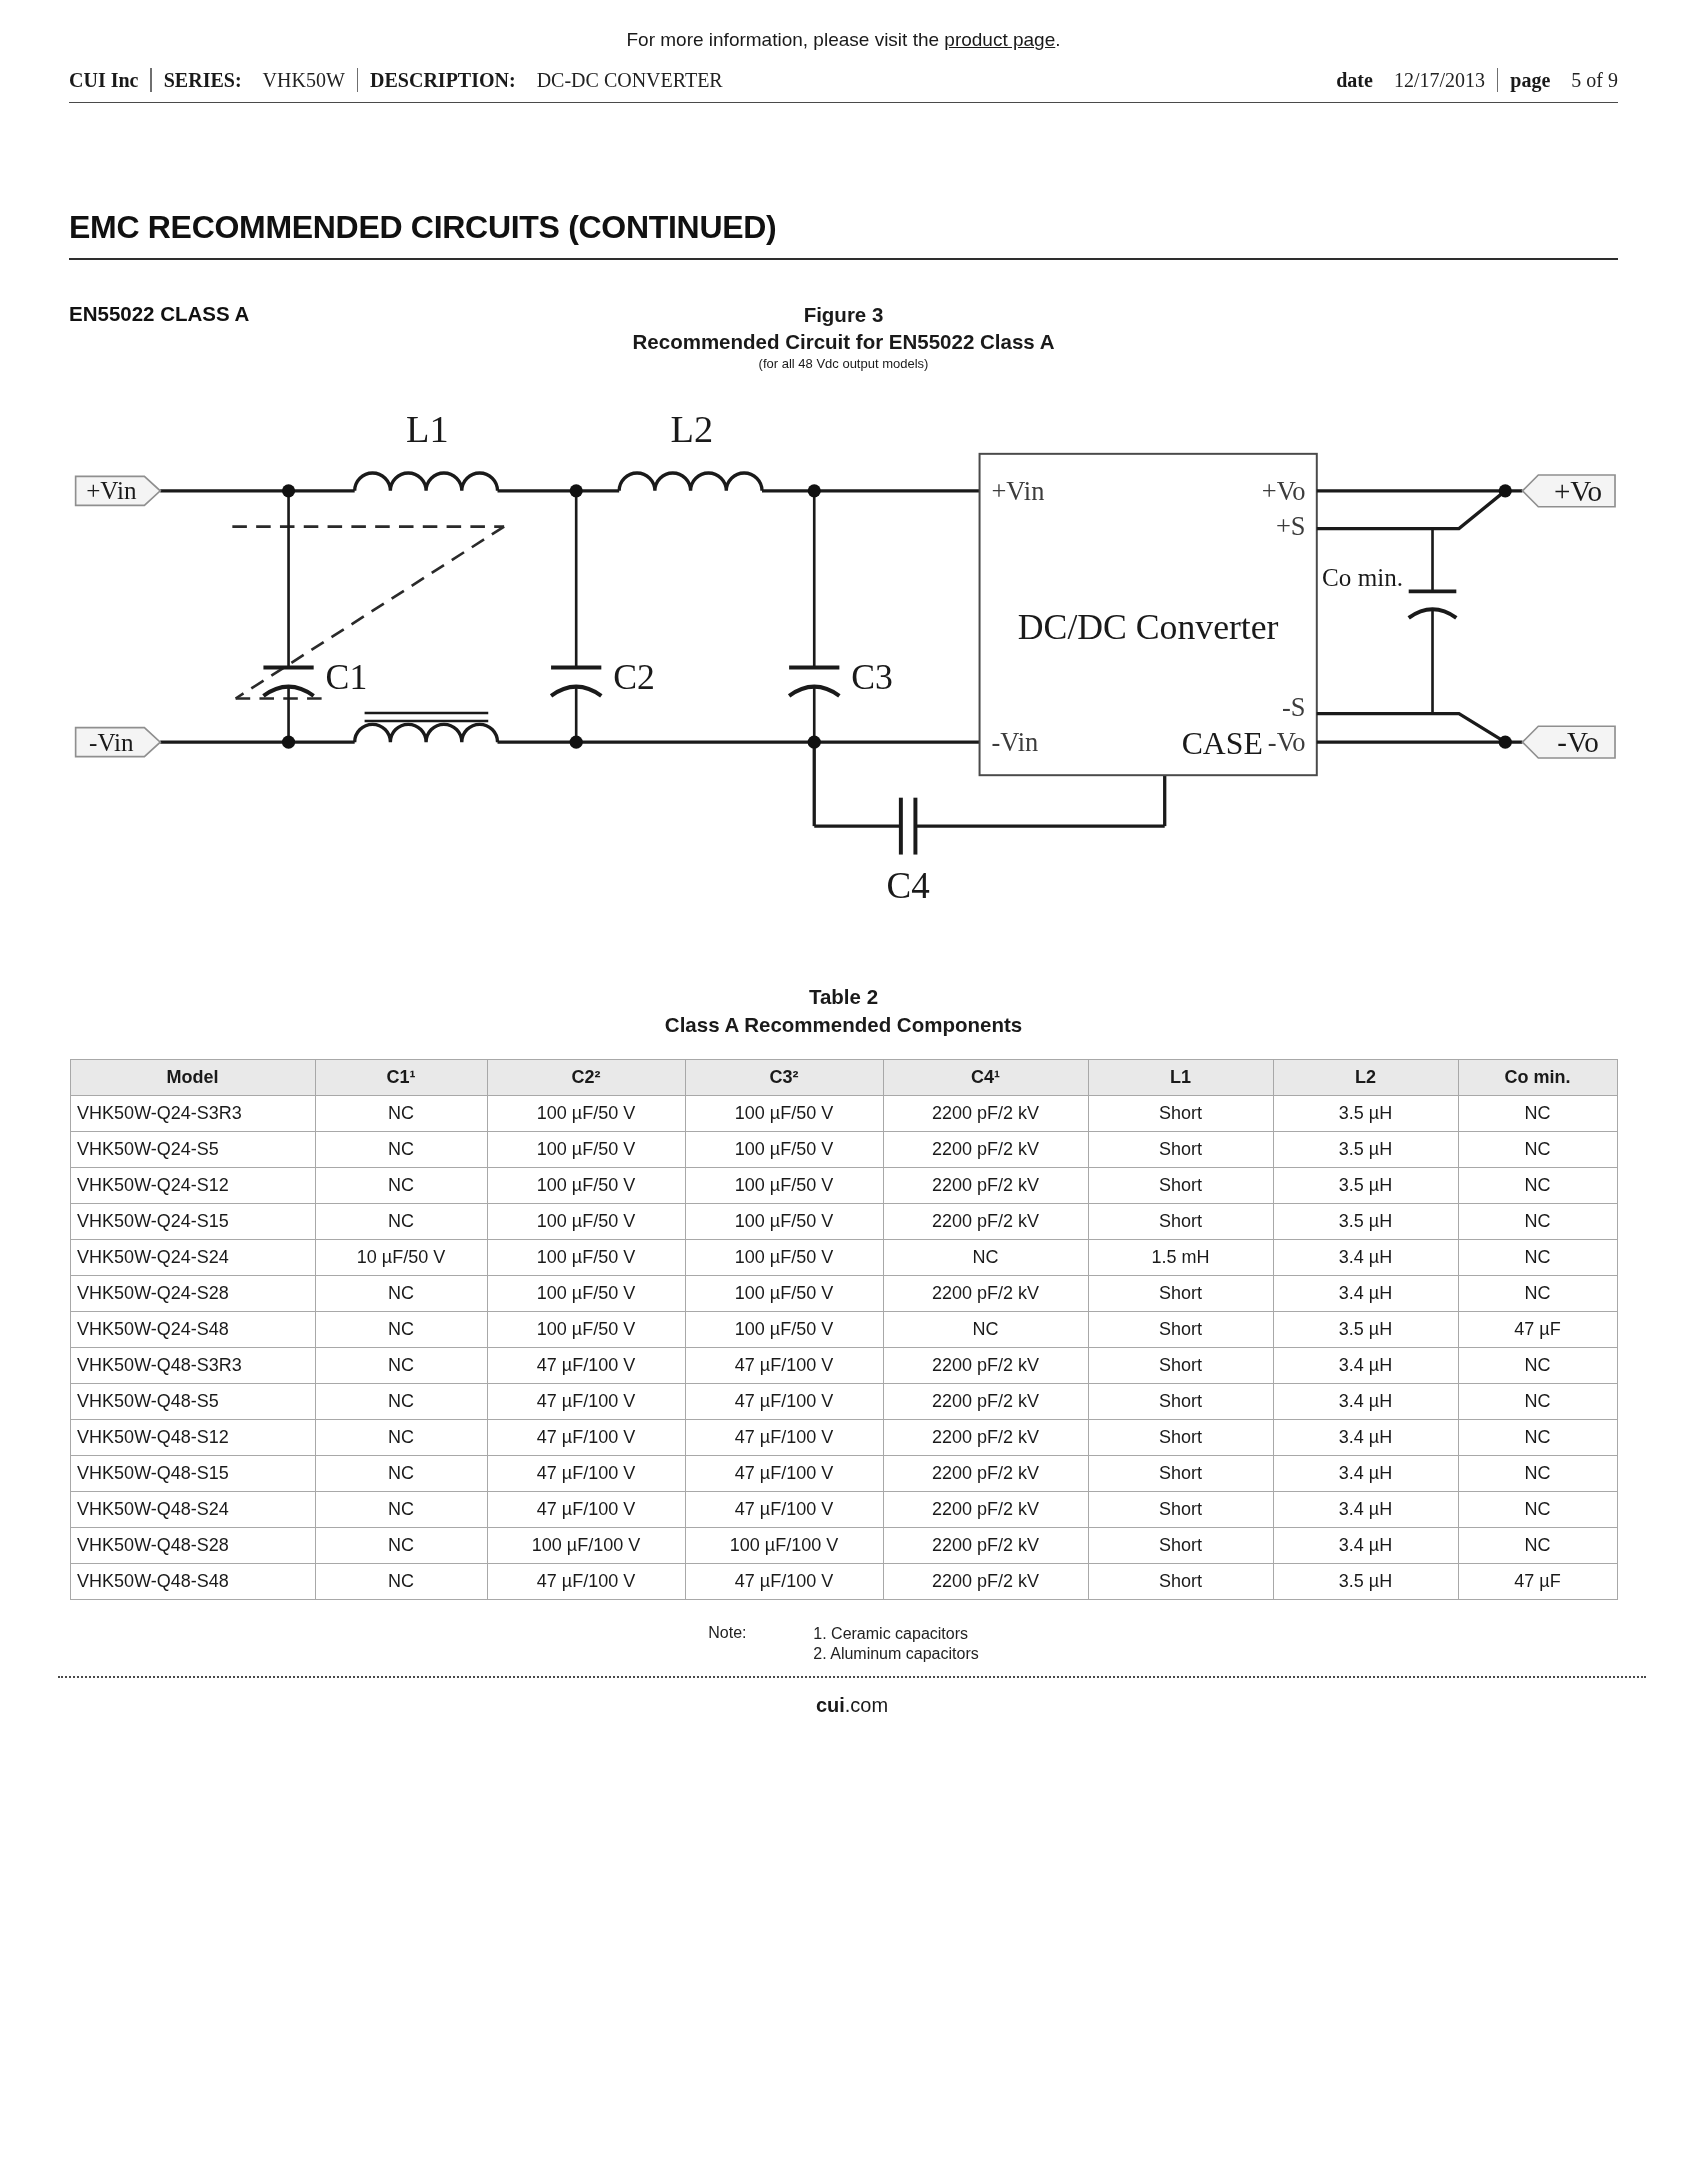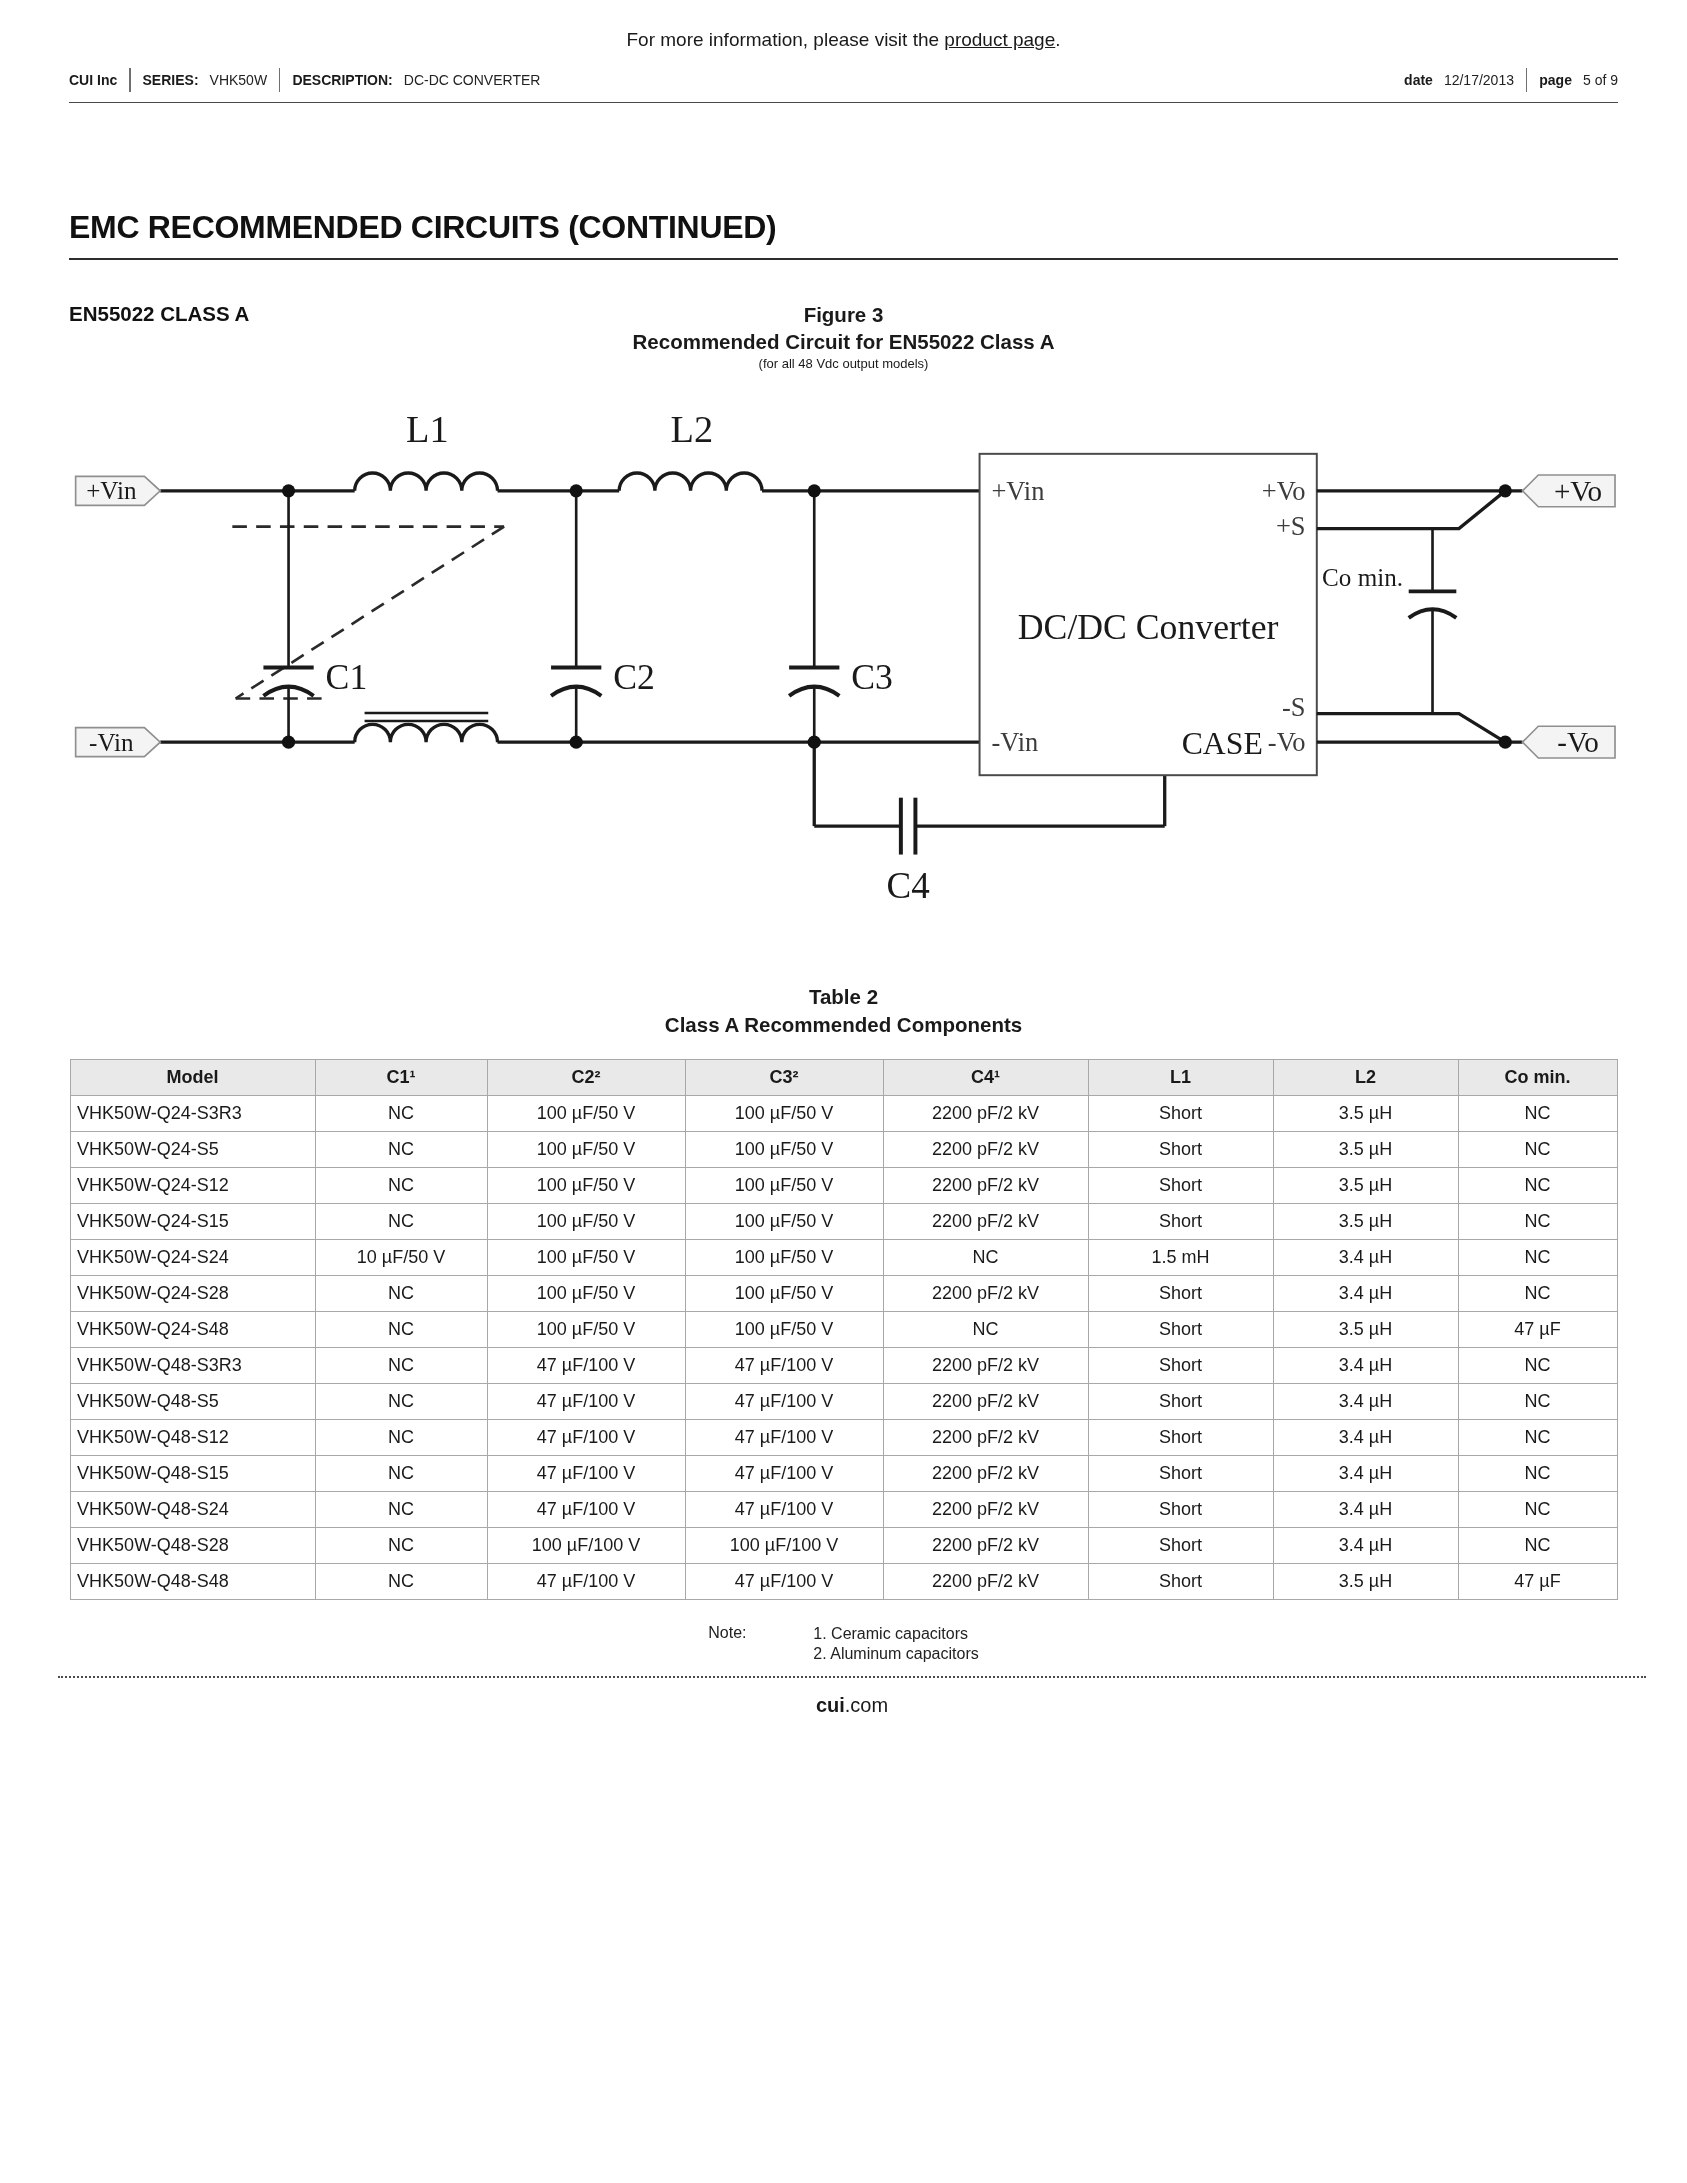--- a/index.html
+++ b/index.html
@@ -14,24 +14,24 @@
     color:#1a1a1a;
     overflow:hidden;
   }
   .content { padding:20px 69px 0 69px; }
 
   
   .top-note { text-align:center; font-size:19px; margin-top:9.3px; }
   .top-note .link { text-decoration:underline; color:#1a1a1a; cursor:pointer; }
 
   
-  .meta-bar { display:flex; justify-content:space-between; align-items:center; margin-top:17px; font-size:14px; }
+  .meta-bar { display:flex; justify-content:space-between; align-items:center; margin-top:17px; font-size:20px;font-family:Liberation Serif, serif; }
   .meta-left,.meta-right { display:flex; align-items:center; }
   .meta-bar .lbl { font-weight:bold; }
-  .meta-bar .val { font-weight:normal; color:#222; margin-left:11px; }
+  .meta-bar .val { font-weight:normal; color:#222; margin-left:21px; }
   .sep { width:1.3px; height:24px; background:#6f6f6f; margin:0 12px; }
   .meta-rule { border-top:1.3px solid #4a4a4a; margin-top:9.3px; }
 
   
   h1.section-title { margin-top:106px; font-size:32px; letter-spacing:-0.3px; color:#111; }
   .h1-rule { border-top:2.6px solid #2e2e2e; margin-top:12px; }
 
   
   .fig-head { position:relative; margin-top:41px; min-height:86px; }
   h2.subsection-title { position:absolute; left:0; top:1.3px; font-size:20.5px; color:#111; }

